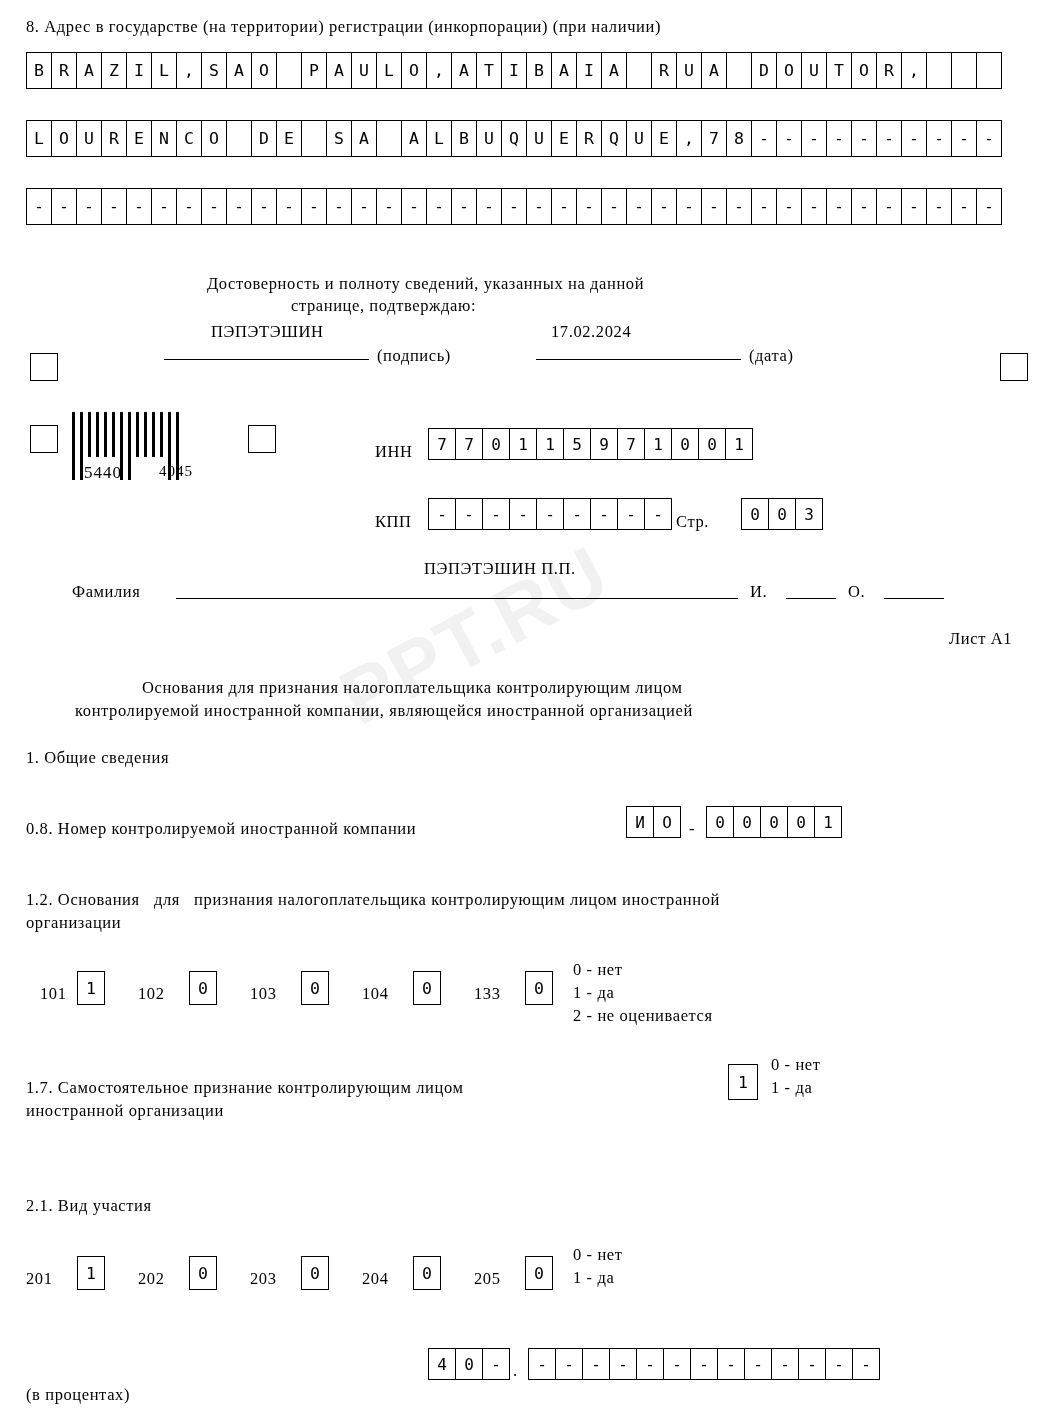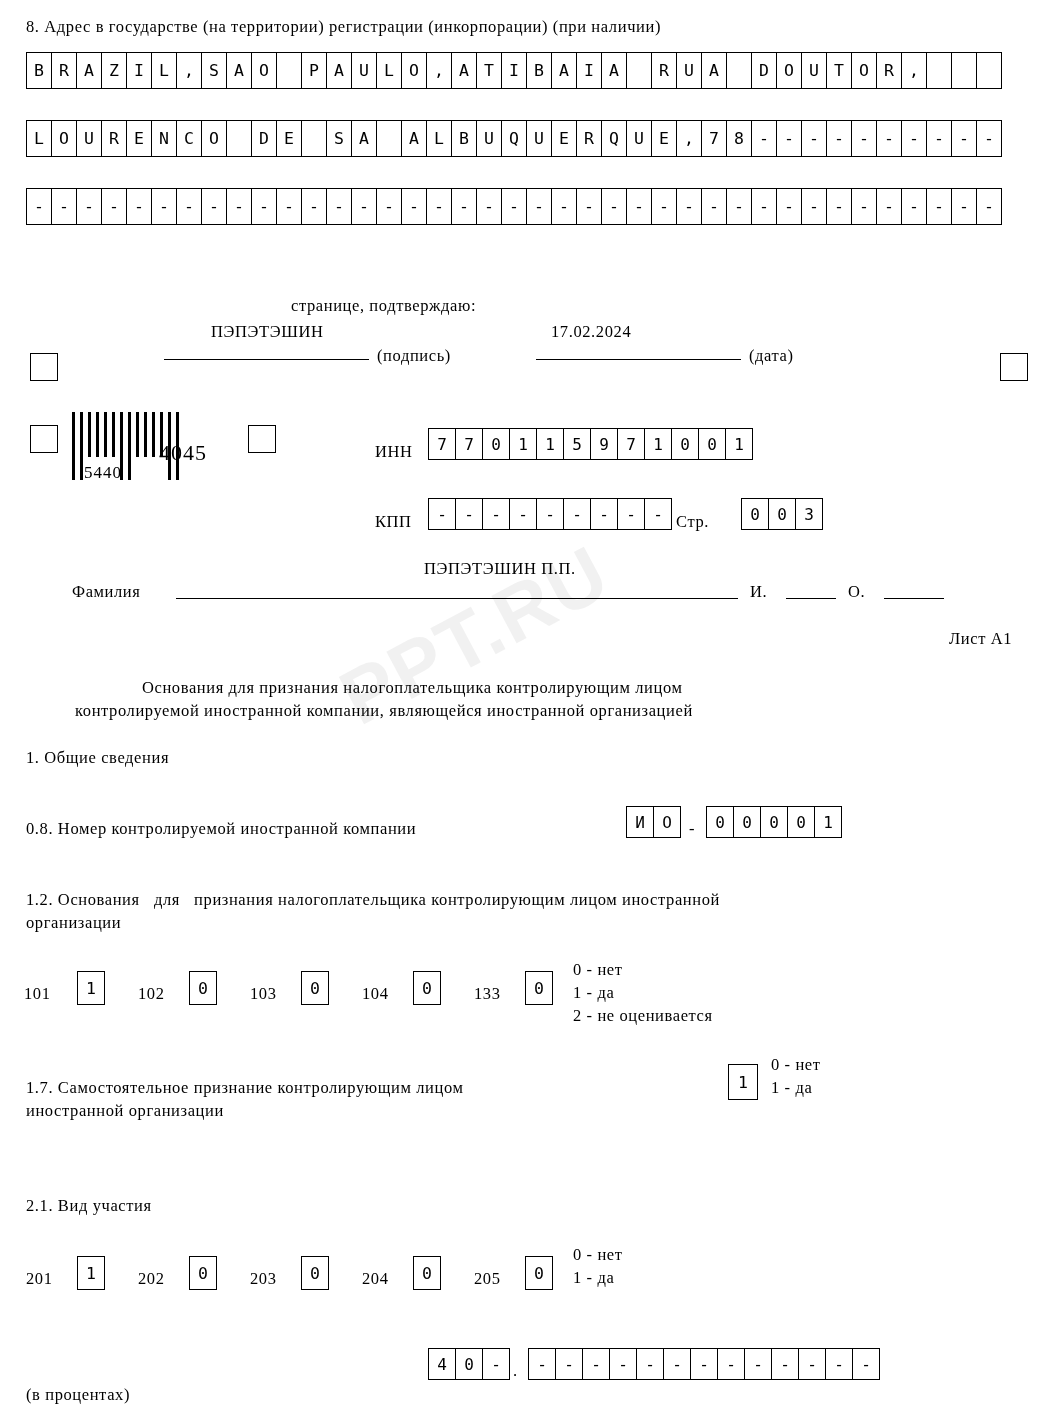--- a/index.html
+++ b/index.html
@@ -226,20 +226,21 @@
       <div class="cell" style="width: 26px; height: 37px;">-</div>
       <div class="cell" style="width: 26px; height: 37px;">-</div>
       <div class="cell" style="width: 26px; height: 37px;">-</div>
       <div class="cell" style="width: 26px; height: 37px;">-</div>
       <div class="cell" style="width: 26px; height: 37px;">-</div>
       <div class="cell" style="width: 26px; height: 37px;">-</div>
       <div class="cell" style="width: 26px; height: 37px;">-</div>
       <div class="cell" style="width: 26px; height: 37px;">-</div>
     </div>
 
+  <div class="lbl" style="left:207px; top:272px;">Достоверность и полноту сведений, указанных на данной</div>
   <div class="lbl" style="left:291px; top:294px;">странице, подтверждаю:</div>
   <div class="lbl" style="left:211px; top:320px;">ПЭПЭТЭШИН</div>
   <div class="lbl" style="left:551px; top:320px;">17.02.2024</div>
 
   <div class="underline" style="left:164px; top:359px; width:205px;"></div>
   <div class="lbl" style="left:377px; top:344px;text-align:right;">(подпись)</div>
   <div class="underline" style="left:536px; top:359px; width:205px;"></div>
   <div class="lbl" style="left:749px; top:344px;">(дата)</div>
 
   <div class="box-empty" style="left:30px; top:353px; width:28px; height:28px;"></div>
@@ -258,21 +259,21 @@
     <div class="bar" style="width:3px; height:68px;"></div>
     <div class="bar" style="width:3px; height:68px;"></div>
     <div class="bar" style="width:3px; height:45px;"></div>
     <div class="bar" style="width:3px; height:45px;"></div>
     <div class="bar" style="width:3px; height:45px;"></div>
     <div class="bar" style="width:3px; height:45px;"></div>
     <div class="bar" style="width:3px; height:68px;"></div>
     <div class="bar" style="width:3px; height:68px;"></div>
   </div>
   <div class="lbl" style="left:84px; top:461px; font-size:17px; letter-spacing:1px;">5440</div>
-  <div class="lbl" style="left:159px; top:437px; font-size:22px; letter-spacing:1px;">4045</div>
+  <div class="lbl" style="left:159px; top:461px; font-size:15px; letter-spacing:1px;">4045</div>
 
   <div class="lbl" style="left:375px; top:440px;">ИНН</div>
   <div class="cellrow" id="inn-row" style="left:428px; top:428px;">
       <div class="cell small">7</div>
       <div class="cell small">7</div>
       <div class="cell small">0</div>
       <div class="cell small">1</div>
       <div class="cell small">1</div>
       <div class="cell small">5</div>
       <div class="cell small">9</div>
@@ -329,21 +330,21 @@
       <div class="cell small">0</div>
       <div class="cell small">0</div>
       <div class="cell small">0</div>
       <div class="cell small">1</div>
     </div>
 
   <div class="lbl" style="left:26px; top:888px;">1.2. Основания   для   признания налогоплательщика контролирующим лицом иностранной</div>
   <div class="lbl" style="left:26px; top:911px;">организации</div>
 
   <div id="codes12">
-      <div class="lbl" style="left: 24px; top: 982px;">101</div>
+      <div class="lbl" style="left: 40px; top: 982px;">101</div>
       <div class="single-cell" style="left: 77px; top: 971px; width: 28px; height: 34px;">1</div>
       <div class="lbl" style="left: 138px; top: 982px;">102</div>
       <div class="single-cell" style="left: 189px; top: 971px; width: 28px; height: 34px;">0</div>
       <div class="lbl" style="left: 250px; top: 982px;">103</div>
       <div class="single-cell" style="left: 301px; top: 971px; width: 28px; height: 34px;">0</div>
       <div class="lbl" style="left: 362px; top: 982px;">104</div>
       <div class="single-cell" style="left: 413px; top: 971px; width: 28px; height: 34px;">0</div>
       <div class="lbl" style="left: 474px; top: 982px;">133</div>
       <div class="single-cell" style="left: 525px; top: 971px; width: 28px; height: 34px;">0</div>
     </div>

